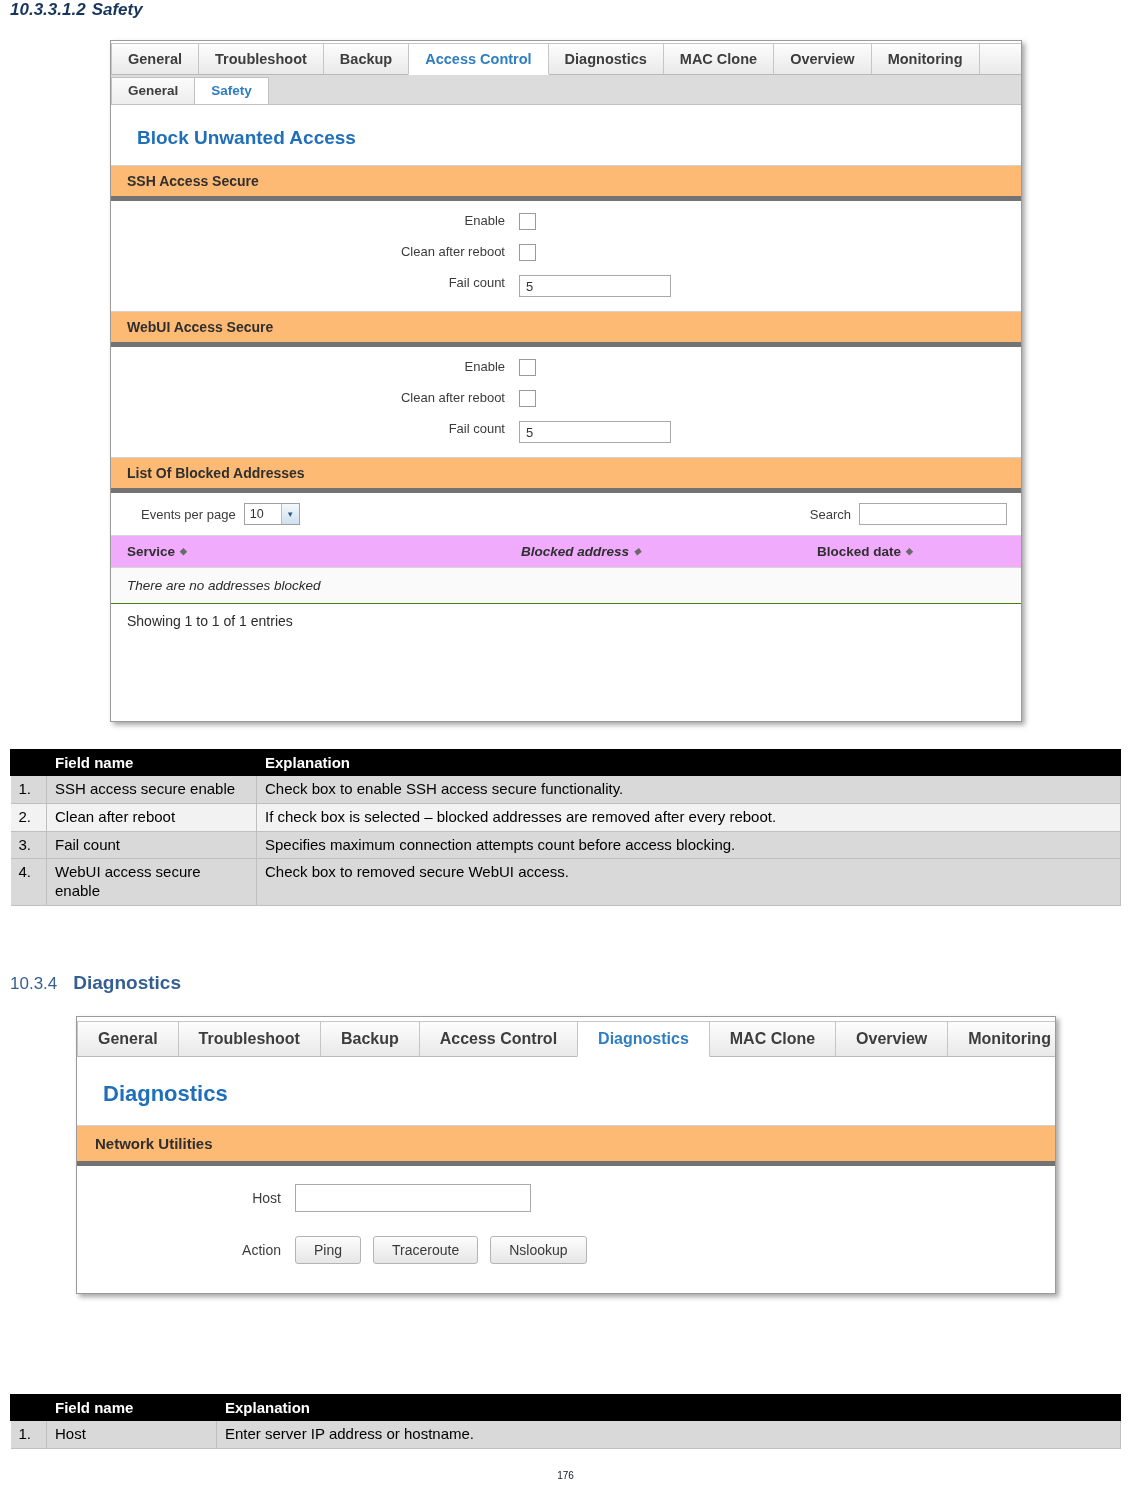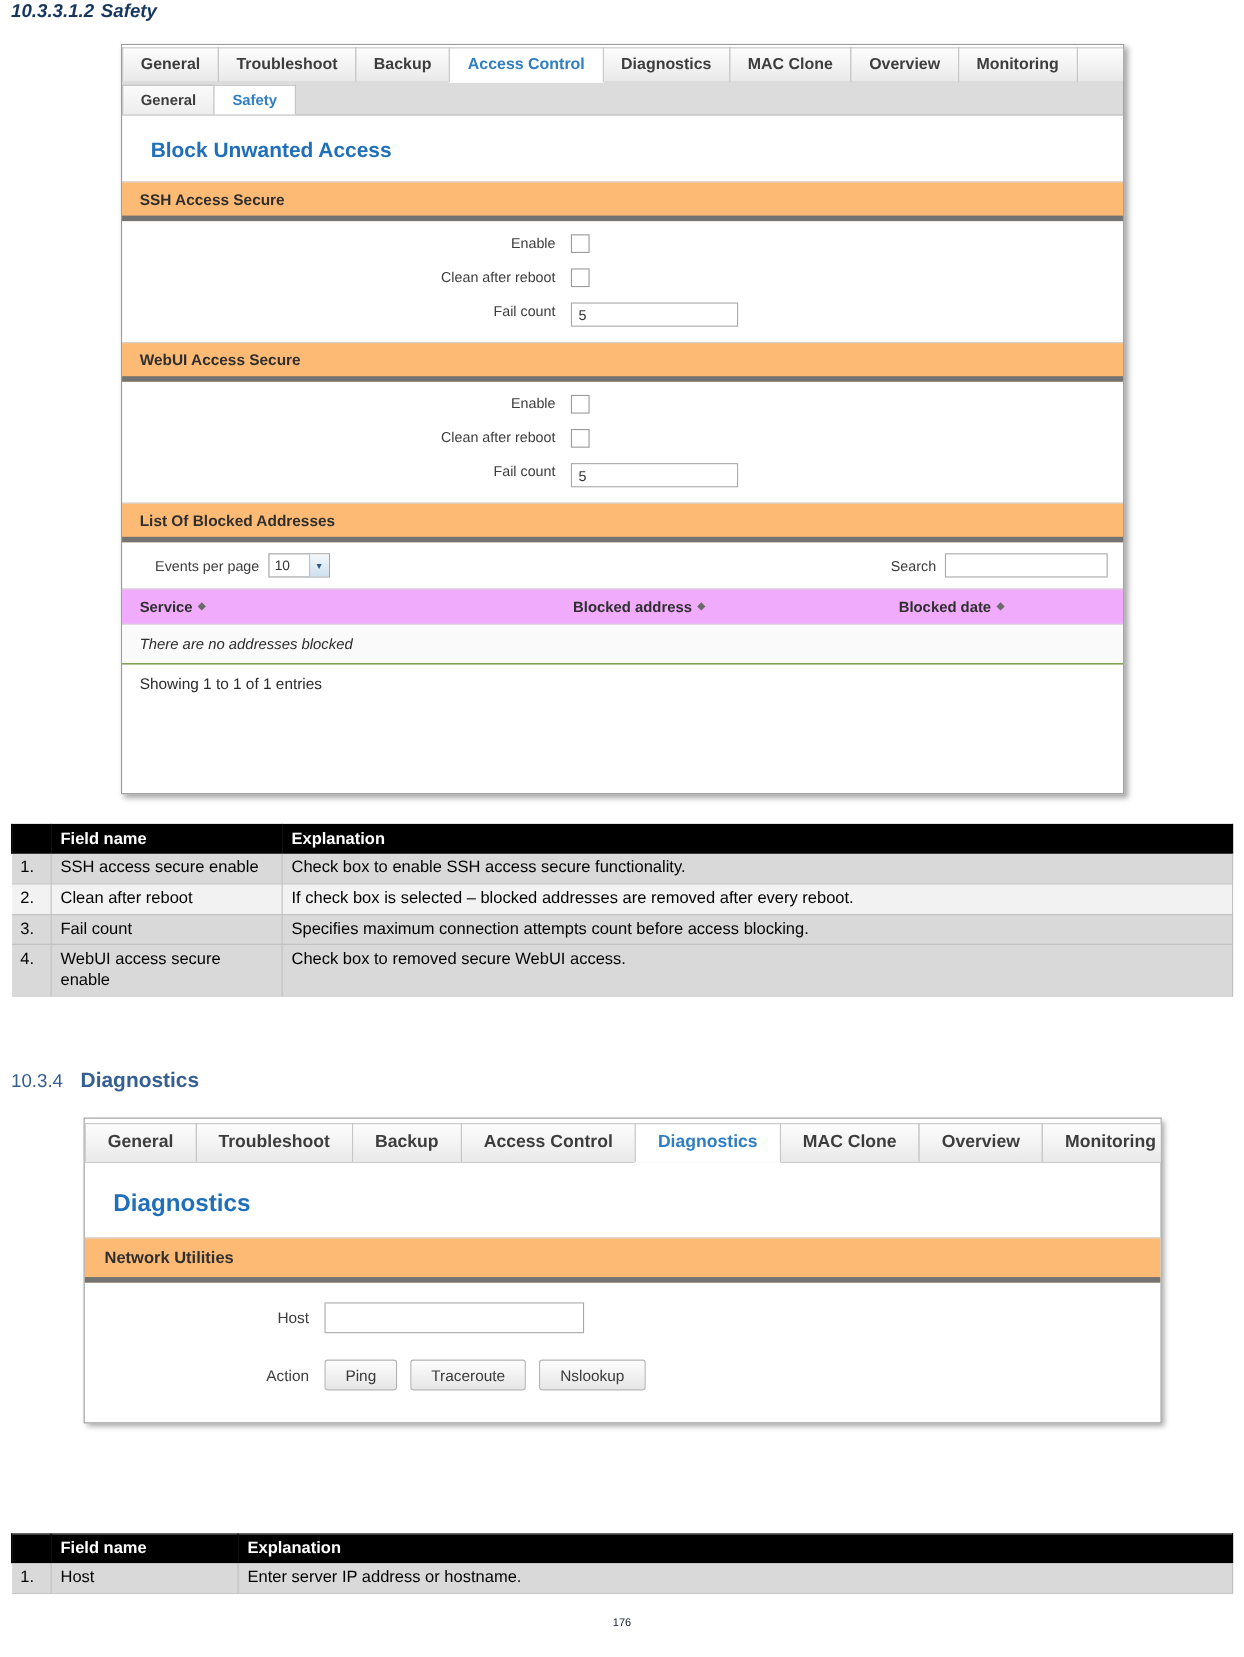--- a/index.html
+++ b/index.html
@@ -209,21 +209,21 @@
     display: flex;
     background: #f0abfc;
     border-top: 1px solid #d6d6d6;
     border-bottom: 1px solid #d6d6d6;
     font-size: 13.5px;
     font-weight: bold;
     color: #2f2f2f;
     padding: 8px 0;
   }
   .tbl-head .c1 { width: 410px; padding-left: 16px; box-sizing: border-box;}
-  .tbl-head .c2 { width: 296px; }
+  .tbl-head .c2 { width: 296px; font-style: italic; }
   .tbl-head .c3 { flex: 1; }
   .sortmark { font-size: 9px; color: #6a6a6a; margin-left: 5px; position: relative; top: -2px;}
 
   .tbl-empty {
     font-size: 13.5px;
     font-style: italic;
     color: #2b2b2b;
     padding: 10px 0 10px 16px;
     border-bottom: 1px solid #4d7c0f;
     background: #fafafa;

